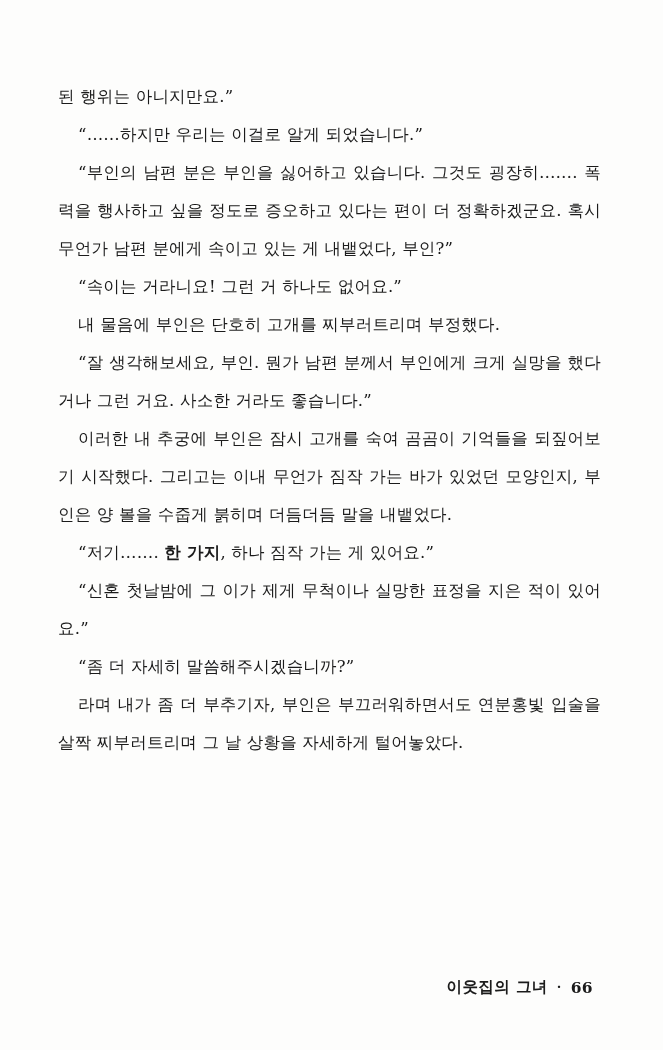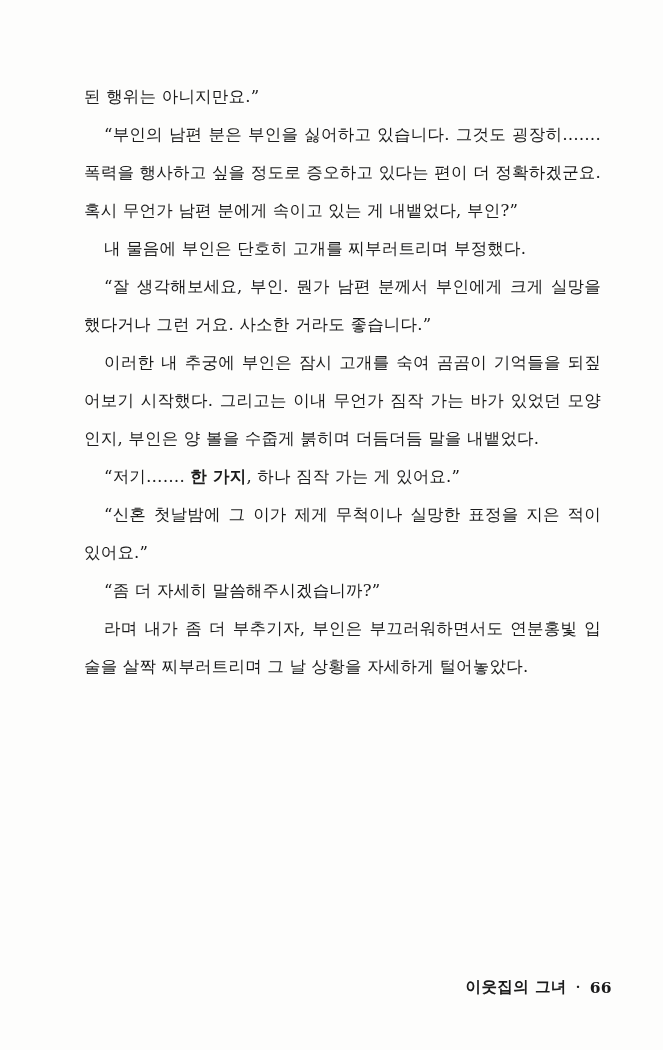--- a/index.html
+++ b/index.html
@@ -12,21 +12,21 @@
     background: #ffffff;
     font-family: "DejaVu Serif", "Liberation Serif", serif;
     color: #1d1d1d;
     overflow: hidden;
   }
   .page {
     position: relative;
     width: 663px;
     height: 1050px;
     box-sizing: border-box;
-    padding: 78px 62px 40px 84px;
+    padding: 78px 62px 40px 58px;
     background: #fdfdfc;
   }
   .body-text {
     font-size: 16.5px;
     line-height: 38px;
     text-align: justify;
     text-justify: inter-character;
     letter-spacing: 0.2px;
     color: #1b1b1b;
   }
@@ -35,21 +35,21 @@
     text-indent: 0;
   }
   .body-text p.indent {
     text-indent: 20px;
   }
   b, .bold {
     font-weight: 700;
   }
   .footer {
     position: absolute;
-    right: 51px;
+    right: 70px;
     bottom: 52px;
     font-size: 15.5px;
     letter-spacing: 0.4px;
     color: #1b1b1b;
     display: flex;
     align-items: center;
     gap: 9px;
     font-family: "DejaVu Serif", "Liberation Serif", serif;
     font-weight: 700;
   }
@@ -63,21 +63,23 @@
     font-weight: 700;
   }
 </style>
 </head>
 <body>
 
 <div class="page">
 
   <div class="body-text">
     <p class="plain">된 행위는 아니지만요.”</p>
+    <p class="indent">“……하지만 우리는 이걸로 알게 되었습니다.”</p>
     <p class="indent">“부인의 남편 분은 부인을 싫어하고 있습니다. 그것도 굉장히……. 폭력을 행사하고 싶을 정도로 증오하고 있다는 편이 더 정확하겠군요. 혹시 무언가 남편 분에게 속이고 있는 게 내뱉었다, 부인?”</p>
+    <p class="indent">“속이는 거라니요! 그런 거 하나도 없어요.”</p>
     <p class="indent">내 물음에 부인은 단호히 고개를 찌부러트리며 부정했다.</p>
     <p class="indent">“잘 생각해보세요, 부인. 뭔가 남편 분께서 부인에게 크게 실망을 했다거나 그런 거요. 사소한 거라도 좋습니다.”</p>
     <p class="indent">이러한 내 추궁에 부인은 잠시 고개를 숙여 곰곰이 기억들을 되짚어보기 시작했다. 그리고는 이내 무언가 짐작 가는 바가 있었던 모양인지, 부인은 양 볼을 수줍게 붉히며 더듬더듬 말을 내뱉었다.</p>
     <p class="indent"><span>“저기……. </span><b>한 가지</b><span>, 하나 짐작 가는 게 있어요.”</span></p>
     <p class="indent">“신혼 첫날밤에 그 이가 제게 무척이나 실망한 표정을 지은 적이 있어요.”</p>
     <p class="indent">“좀 더 자세히 말씀해주시겠습니까?”</p>
     <p class="indent">라며 내가 좀 더 부추기자, 부인은 부끄러워하면서도 연분홍빛 입술을 살짝 찌부러트리며 그 날 상황을 자세하게 털어놓았다.</p>
   </div>
 
   <div class="footer">

